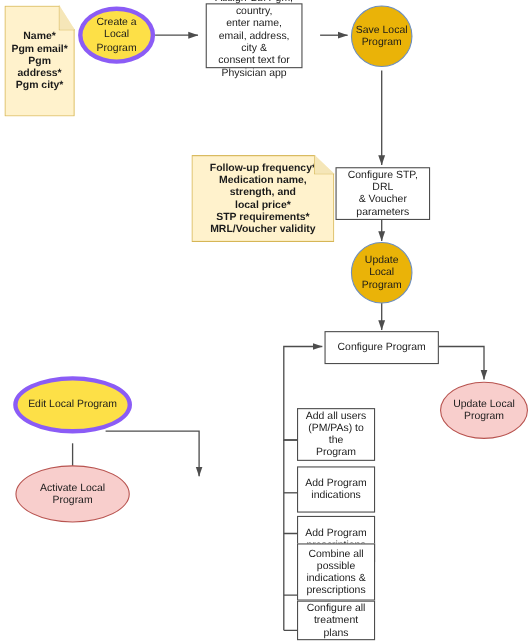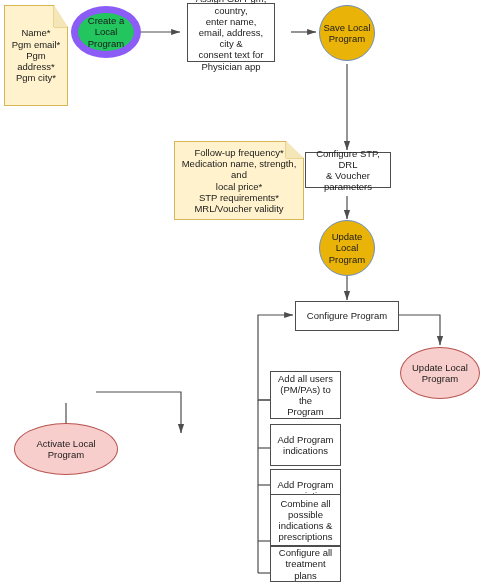--- a/index.html
+++ b/index.html
@@ -44,36 +44,37 @@
   .proc {
     background: #ffffff;
     border: 1px solid #4d4d4d;
     font-size: 9.5px;
   }
   .ellipse {
     border-radius: 50%;
     font-size: 9.5px;
   }
   .green {
-    background: #22c55e;
-    border: 7px solid #8b5cf6;
+    background: #fde047;
+    border: 4px solid #8b5cf6;
   }
   .blue {
     background: #eab308;
     border: 1px solid #6c8ebf;
   }
   .red {
     background: #f8cecc;
     border: 1px solid #b85450;
   }
   .note {
     background: #fff2cc;
     border: 1px solid #d6b656;
     font-size: 9.5px;
     border-top-right-radius: 0;
+    font-weight: bold;
   }
 </style>
 </head>
 <body>
 
 <div id="canvas">
 
   <svg id="edges" viewBox="0 0 484 585">
     <defs>
       <marker id="arrow" markerWidth="9" markerHeight="9" refX="7.4" refY="3" orient="auto" markerUnits="strokeWidth">
@@ -143,40 +144,43 @@
 Medication name, strength, and
 local price*
 STP requirements*
 MRL/Voucher validity</span>
   </div>
   <svg style="position:absolute; left:174px; top:141px; width:130px; height:79px; pointer-events:none;">
     <path d="M112,0 L112,17 L130,17" fill="none" stroke="#d6b656" stroke-width="1"></path>
     <path d="M112,0 L130,17 L112,17 z" fill="#f5e6b8" stroke="none"></path>
   </svg>
 
-  <div class="node proc" style="left:305px; top:152px; width:86px; height:36px;">
+  <div class="node proc" style="left:305px; top:152px; width:86px; height:48px;">
     <span class="lbl">Configure STP, DRL
 &amp; Voucher
 parameters</span>
   </div>
 
   <div class="node ellipse blue" style="left:319px; top:220px; width:56px; height:56px;">
     <span class="lbl">Update Local
 Program</span>
   </div>
 
   <div class="node proc" style="left:295px; top:301px; width:104px; height:30px;">
     <span class="lbl">Configure Program</span>
   </div>
 
   <div class="node ellipse red" style="left:400px; top:347px; width:80px; height:52px;">
     <span class="lbl">Update Local
 Program</span>
   </div>
 
+  <div class="node ellipse green" style="left:12px; top:342px; width:108px; height:52px;">
+    <span class="lbl">Edit Local Program</span>
+  </div>
 
   <div class="node ellipse red" style="left:14px; top:423px; width:104px; height:52px;text-align:center;">
     <span class="lbl">Activate Local
 Program</span>
   </div>
 
 
   <div class="node proc" style="left:270px; top:371px; width:71px; height:48px;justify-content:center;">
     <span class="lbl">Add all users
 (PM/PAs) to the

